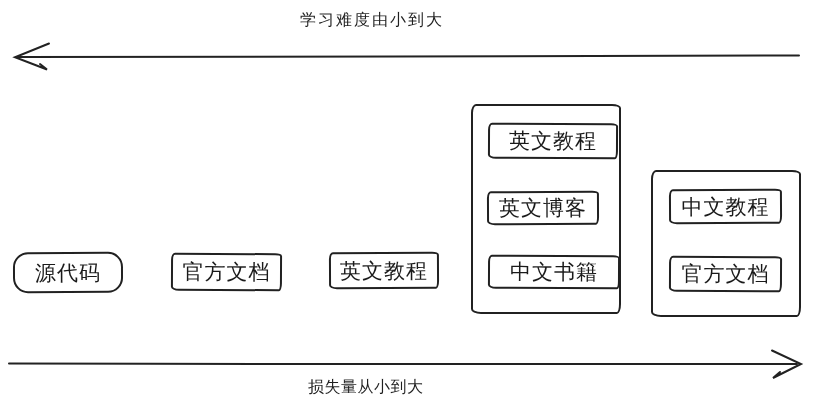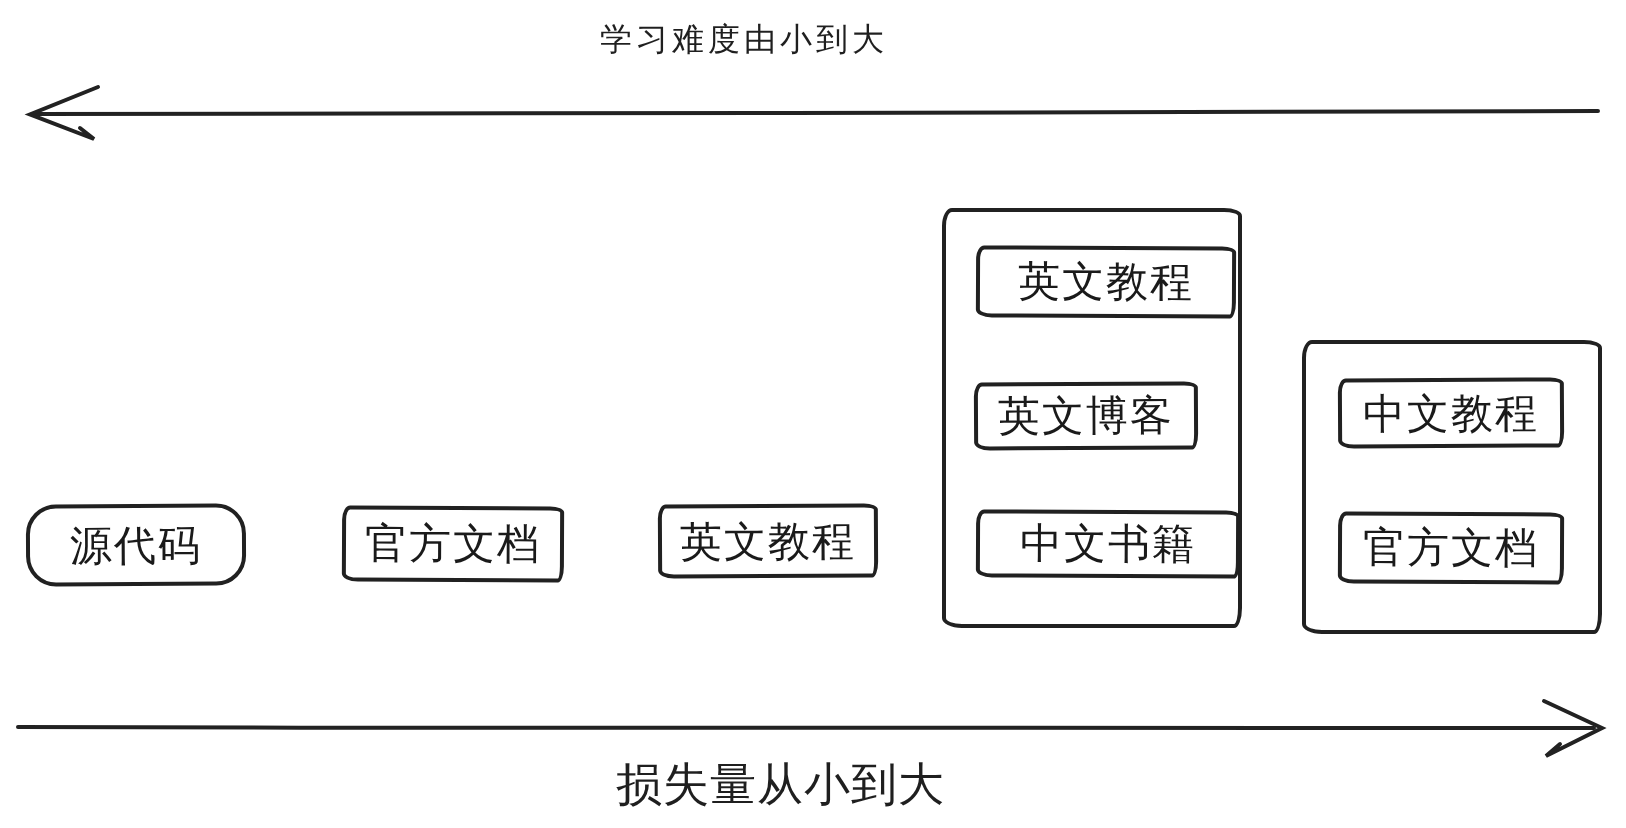--- a/index.html
+++ b/index.html
@@ -24,21 +24,21 @@
   .axis-label.top {
     left: 300px;
     top: 10px;
     font-size: 16px;
     letter-spacing: 2px;
     text-align: right;
   }
   .axis-label.bottom {
     left: 308px;
     top: 377px;
-    font-size: 23px;
+    font-size: 16px;
     letter-spacing: 0.5px;
   }
   .arrow-layer {
     position: absolute;
     left: 0;
     top: 0;
     width: 813px;
     height: 414px;
     pointer-events: none;
   }

